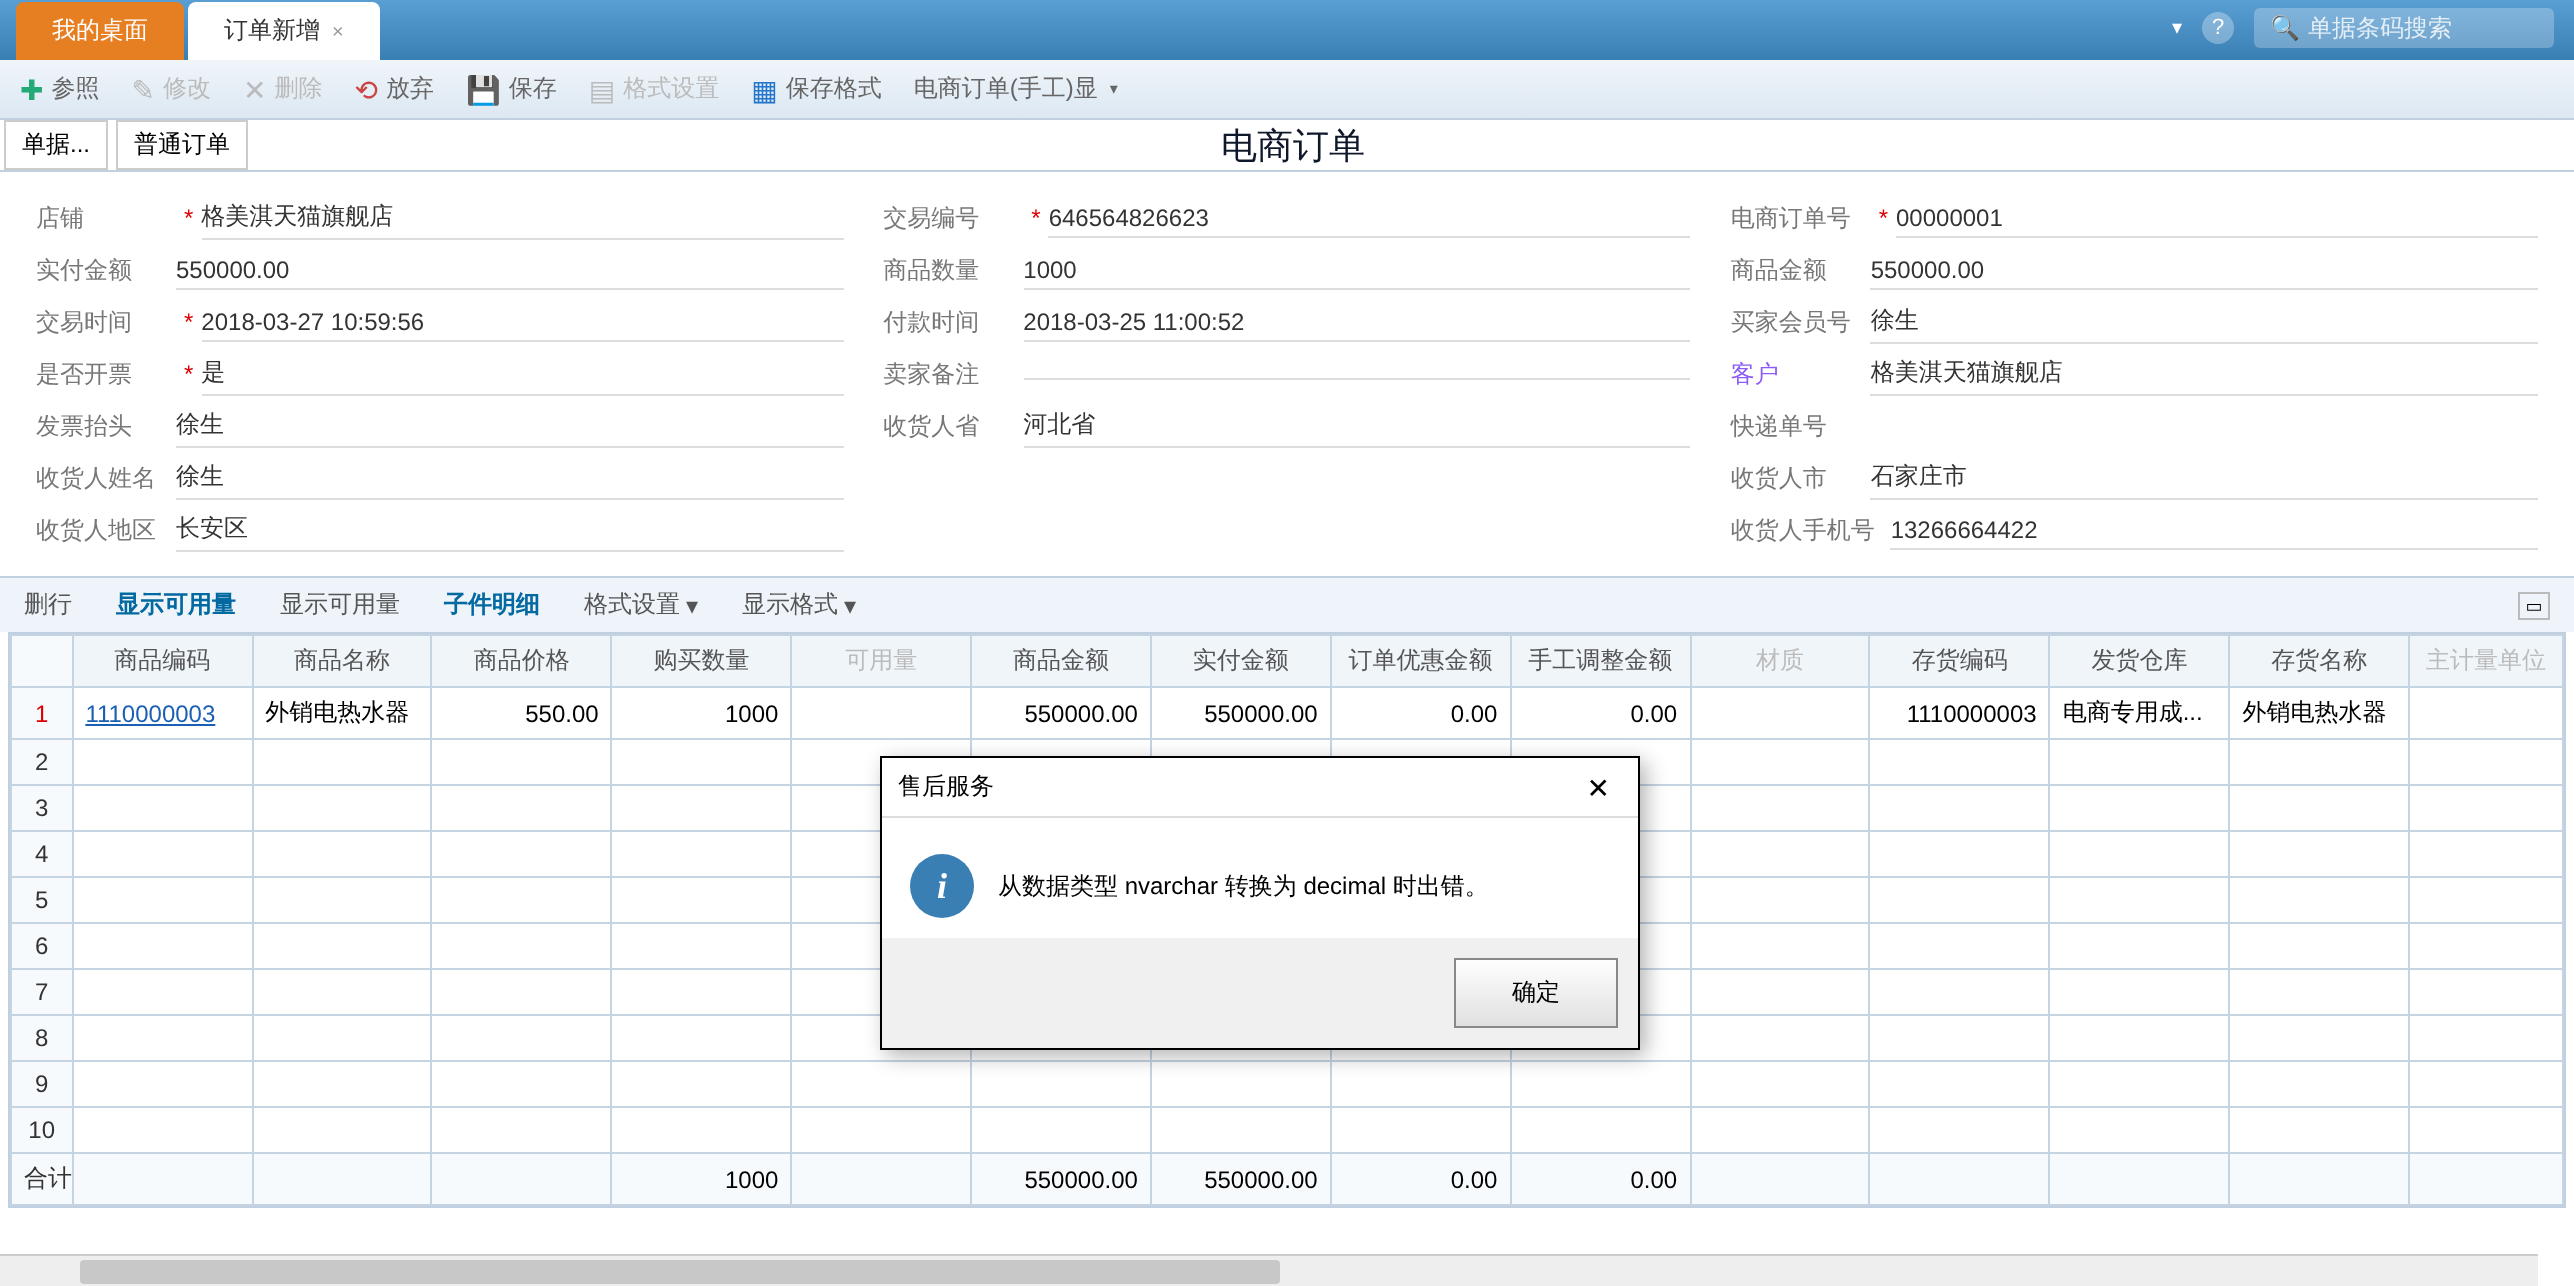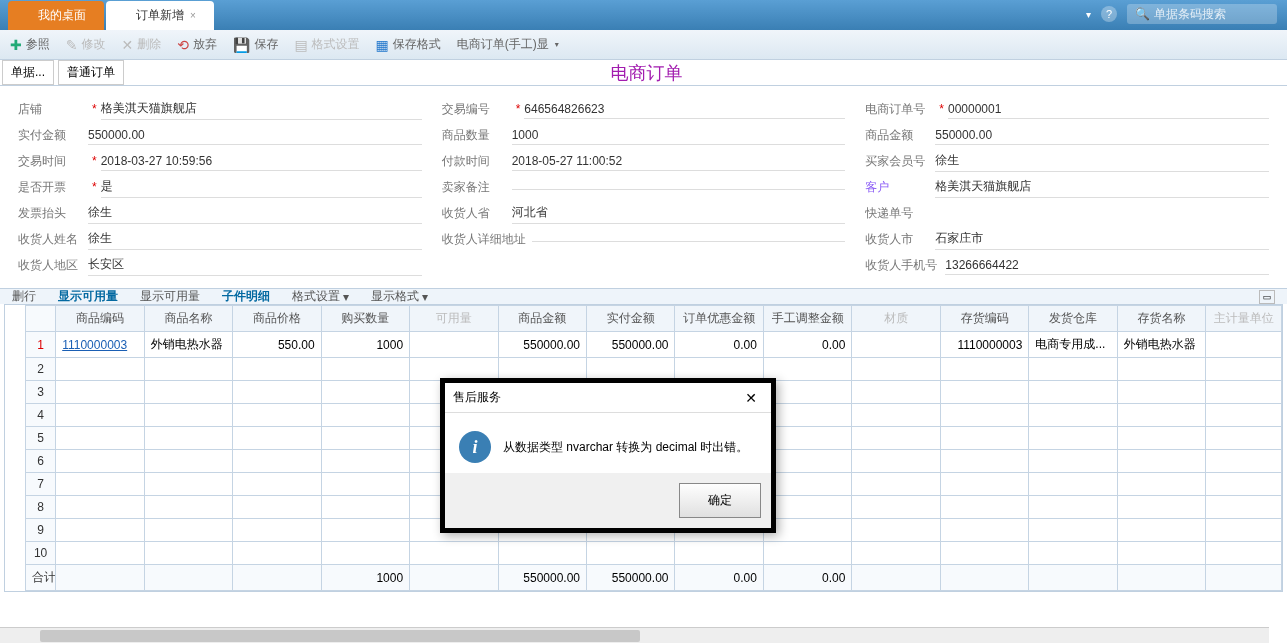--- a/index.html
+++ b/index.html
@@ -1,20 +1,20 @@
 <!DOCTYPE html>
 <html><head>
 <meta charset="utf-8">
 <style>
 * { box-sizing: border-box; margin: 0; padding: 0; }
 body { font-family: "Microsoft YaHei", sans-serif; font-size: 12px; background: #fff; width: 1287px; height: 643px; overflow: hidden; position: relative; }
 
 
 .top-tabs { background: linear-gradient(#5a9fd4, #3a7fb4); height: 30px; display: flex; align-items: flex-end; padding-left: 8px; position: relative; }
-.top-tabs .tab { padding: 6px 18px 6px 30px; font-size: 12px; color: #fff; cursor: pointer; border-radius: 4px 4px 0 0; margin-right: 2px; position: relative; }
+.top-tabs .tab { padding: 6px 18px 6px 18px; font-size: 12px; color: #fff; cursor: pointer; border-radius: 4px 4px 0 0; margin-right: 2px; position: relative; }
 .top-tabs .tab.active-orange { background: #e67e22; color: #fff; }
 .top-tabs .tab.active-white { background: #fff; color: #333; }
 .top-tabs .tab .close { margin-left: 6px; color: #999; font-size: 10px; }
 .top-tabs .right-controls { position: absolute; right: 10px; top: 4px; display: flex; align-items: center; gap: 10px; }
 .top-tabs .dropdown-arrow { color: #fff; font-size: 10px; cursor: pointer; }
 .top-tabs .help-icon { width: 16px; height: 16px; border-radius: 50%; background: rgba(255,255,255,0.3); color: #fff; display: flex; align-items: center; justify-content: center; font-size: 11px; cursor: pointer; }
 .top-tabs .search-box { background: rgba(255,255,255,0.25); border-radius: 3px; padding: 3px 8px; display: flex; align-items: center; width: 150px; }
 .top-tabs .search-box .mag { color: #fff; margin-right: 4px; font-size: 12px; }
 .top-tabs .search-box input { background: transparent; border: none; outline: none; color: #fff; font-size: 12px; width: 120px; }
 .top-tabs .search-box input::placeholder { color: rgba(255,255,255,0.8); }
@@ -22,50 +22,50 @@
 
 .toolbar { background: linear-gradient(#f0f5fa, #dce8f2); height: 30px; display: flex; align-items: center; padding: 0 10px; border-bottom: 1px solid #c0d0e0; gap: 16px; }
 .toolbar .tool { display: flex; align-items: center; gap: 4px; color: #666; cursor: pointer; }
 .toolbar .tool.disabled { color: #bbb; }
 .toolbar .tool .icn { font-size: 14px; }
 .toolbar .dropd { font-size: 8px; margin-left: 2px; }
 
 
 .sub-bar { height: 26px; display: flex; align-items: center; padding: 0 2px; border-bottom: 1px solid #c0d0e0; }
 .sub-bar .chip { border: 1px solid #ccc; padding: 3px 8px; font-size: 12px; margin-right: 4px; cursor: pointer; background: #fff; }
-.sub-bar .title { flex: 1; text-align: center; font-size: 18px; font-weight: normal; color: #a21caf; }
+.sub-bar .title { flex: 1; text-align: center; font-size: 18px; font-weight: normal; color: #0f172a; }
 
 
 .form-area { padding: 10px 18px 4px; display: grid; grid-template-columns: 1fr 1fr 1fr; gap: 16px 20px; }
 .form-row { display: flex; align-items: center; height: 26px; }
 .form-row .label { width: 70px; text-align: left; color: #777; font-size: 12px; padding-right: 4px; }
 .form-row .star { color: #d00; margin: 0 4px; }
 .form-row .value { flex: 1; color: #333; border-bottom: 1px solid #ddd; padding: 2px 0; font-size: 12px; }
 .form-row .value.num { text-align: left; }
 
 
-.inner-toolbar { border-top: 1px solid #c0d0e0; background: #eef4fa; height: 16px; display: flex; align-items: center; padding: 0 12px; gap: 22px; margin-top: 6px; }
+.inner-toolbar { border-top: 1px solid #c0d0e0; background: #eef4fa; height: 28px; display: flex; align-items: center; padding: 0 12px; gap: 22px; margin-top: 6px; }
 .inner-toolbar .it { color: #555; cursor: pointer; font-size: 12px; display: flex; align-items: center; gap: 3px; }
 .inner-toolbar .it.disabled { color: #0369a1; font-weight: bold; }
 .inner-toolbar .spacer { flex: 1; }
 .inner-toolbar .menu-icn { border: 1px solid #bbb; width: 16px; height: 14px; font-size: 9px; display: flex; align-items: center; justify-content: center; cursor: pointer; }
 
 
-.grid-wrap { border: 1px solid #c0d0e0; margin: 0 4px; padding-left: 20px; }
+.grid-wrap { border: 1px solid #c0d0e0; margin: 0 4px; }
 .grid { border-collapse: collapse; width: 100%; table-layout: fixed; }
 .grid th, .grid td { border: 1px solid #c5d4e3; padding: 4px 6px; font-size: 12px; height: 22px; text-align: right; overflow: hidden; white-space: nowrap; }
 .grid th { background: #f0f5fa; color: #555; text-align: center; font-weight: normal; }
 .grid th.disabled { color: #bbb; }
 .grid .rownum { width: 28px; text-align: center; background: #f7fafd; color: #333; }
 .grid .rownum.active { color: #d00; }
 .grid .link { text-align: left; color: #1a5fb4; text-decoration: underline; cursor: pointer; }
 .grid .txt { text-align: left; }
 
 
-.modal { position: absolute; left: 440px; top: 378px; width: 336px; border: 5px solid #000000; background: #84cc16; box-shadow: 3px 3px 10px rgba(0,0,0,0.3); }
+.modal { position: absolute; left: 440px; top: 378px; width: 380px; border: 1px solid #000000; background: #84cc16; box-shadow: 3px 3px 10px rgba(0,0,0,0.3); }
 .modal .titlebar { display: flex; justify-content: space-between; align-items: center; padding: 6px 8px; background: #fff; border-bottom: 1px solid #ddd; }
 .modal .titlebar .t { font-size: 12px; }
 .modal .titlebar .x { font-size: 14px; cursor: pointer; padding: 0 6px; }
 .modal .body { padding: 18px 14px 10px; display: flex; align-items: center; gap: 12px; background: #fff; }
 .modal .body .info-icn { width: 32px; height: 32px; border-radius: 50%; background: #3a7fb4; color: #fff; display: flex; align-items: center; justify-content: center; font-size: 18px; font-weight: bold; font-style: italic; font-family: serif; }
 .modal .footer { padding: 10px; text-align: right; background: #f0f0f0; }
 .modal .footer button { padding: 8px 28px; border: 1px solid #888; background: linear-gradient(#fefefe,#e0e0e0); cursor: pointer; font-size: 12px; }
 
 
 .hscroll { position: absolute; bottom: 0; left: 0; right: 18px; height: 16px; background: #eee; border-top: 1px solid #ccc; }
@@ -170,33 +170,29 @@
         <span class="label">交易编号</span>
         <span class="star">*</span>
         <span class="value">646564826623</span>
       </div>
     <div class="form-row">
         <span class="label">商品数量</span>
         <span class="value">1000</span>
       </div>
     <div class="form-row">
         <span class="label">付款时间</span>
-        <span class="value">2018-05-27 11:00:52</span>
+        <span class="value">2018-03-25 11:00:52</span>
       </div>
     <div class="form-row">
         <span class="label">卖家备注</span>
         <span class="value"></span>
       </div>
     <div class="form-row">
         <span class="label">收货人省</span>
         <span class="value">河北省</span>
-      </div>
-    <div class="form-row">
-        <span class="label" style="width:90px">收货人详细地址</span>
-        <span class="value"></span>
       </div>
   </div>
 
   <div>
     <div class="form-row">
         <span class="label">电商订单号</span>
         <span class="star">*</span>
         <span class="value">00000001</span>
       </div>
     <div class="form-row">

